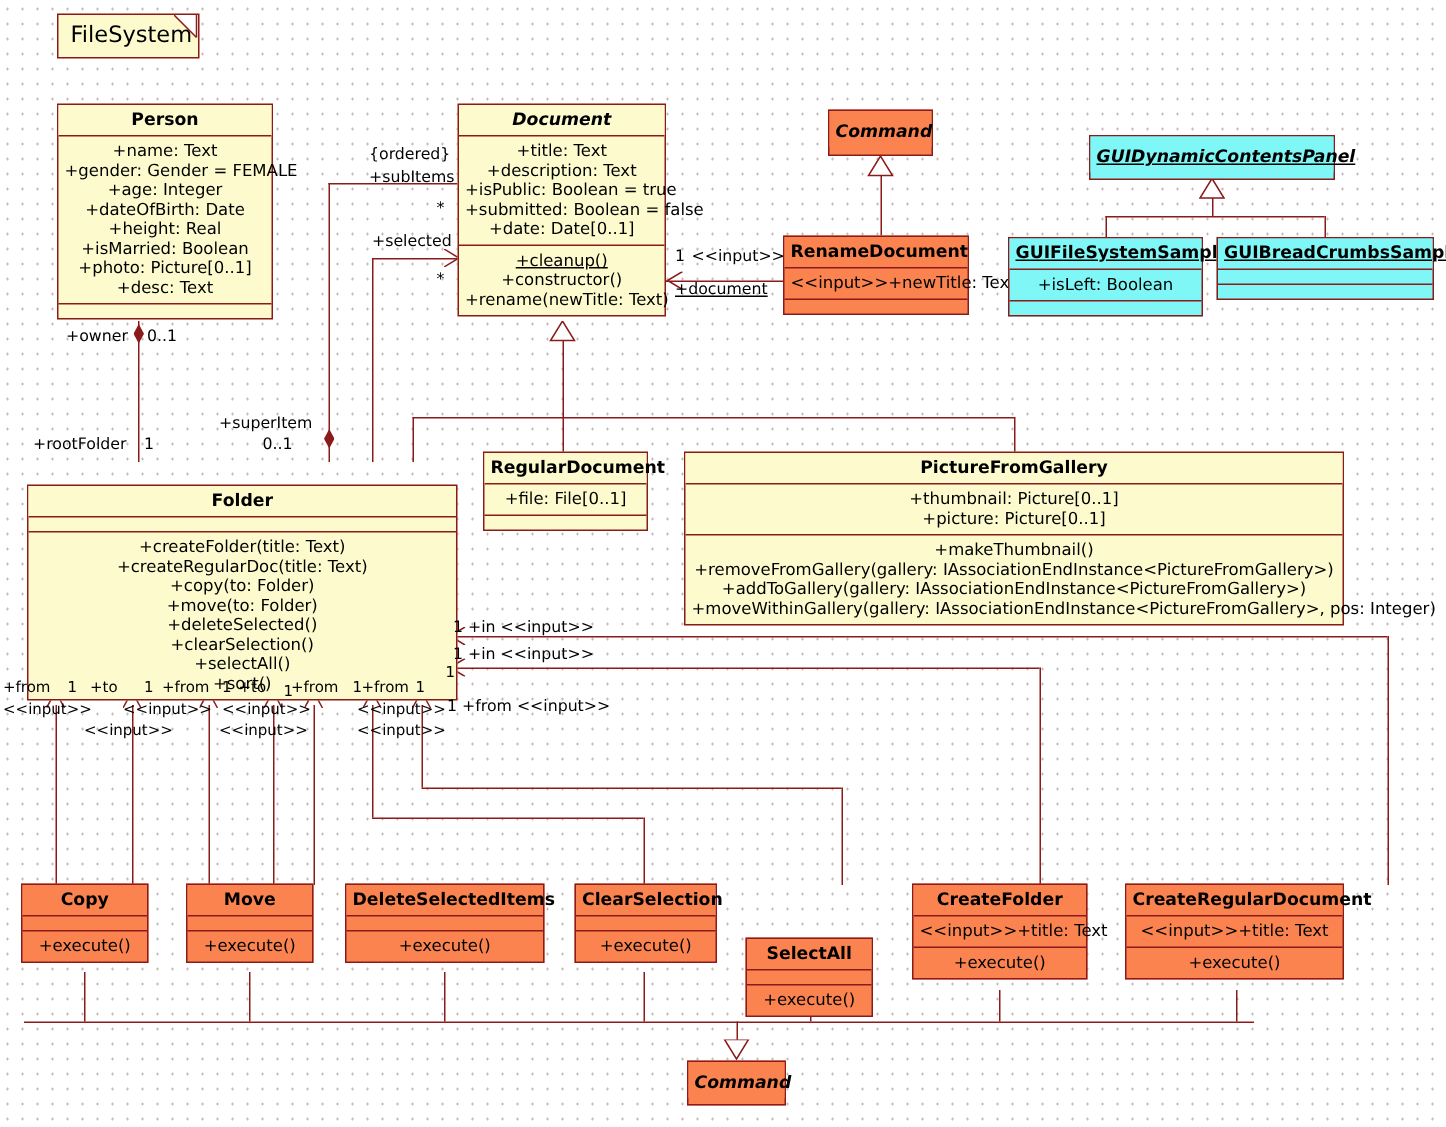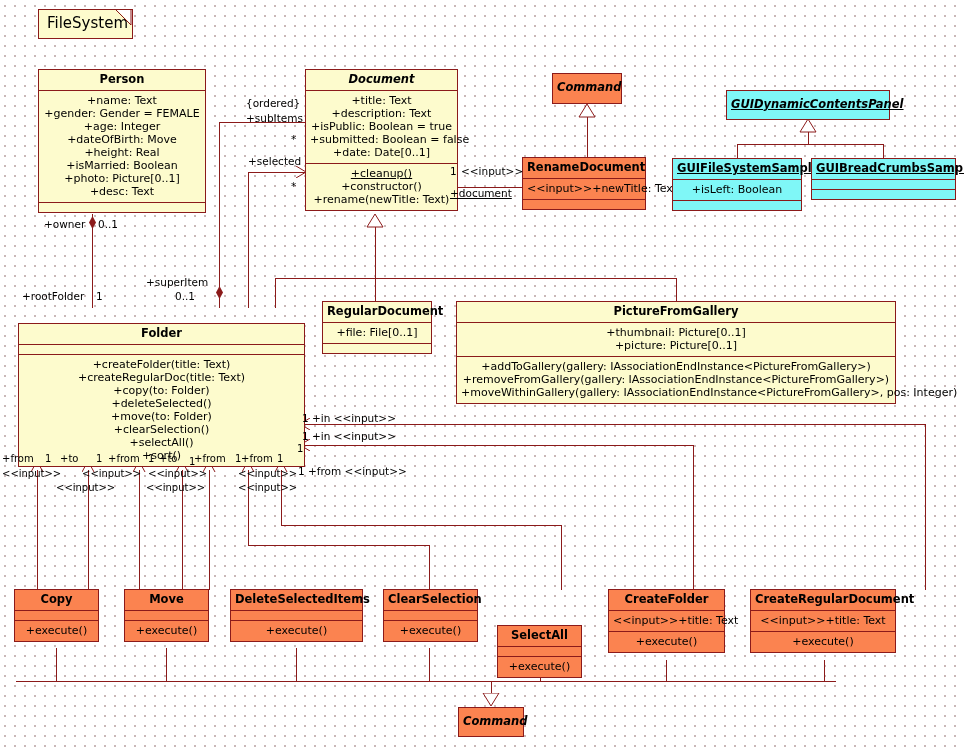--- a/index.html
+++ b/index.html
@@ -211,36 +211,36 @@
   <div class="ln vln" style="left:540px; top:648px; height:33px;"></div>
   <div class="ln vln" style="left:666px; top:660px; height:21px;"></div>
   <div class="ln vln" style="left:824px; top:660px; height:21px;"></div>
   <div class="ln vln" style="left:491px; top:681px; height:13px;"></div>
   <svg width="18" height="14" style="position:absolute;left:482px;top:693px;">
     <path d="M9,13 L17,0 L1,0 Z" fill="#ffffff" stroke="#8b1a1a" stroke-width="1"></path>
   </svg>
 
   <div class="ln vln" style="left:592px; top:212px; height:0px;"></div>
 
-  <div class="uml yellow" style="left:38px; top:69px; width:168px;">
+  <div class="uml yellow" style="left:38px; top:69px; width:144px;">
     <div class="hdr">Person</div>
     <div class="sec">
       <div class="row">+name: Text</div>
       <div class="row">+gender: Gender = FEMALE</div>
       <div class="row">+age: Integer</div>
-      <div class="row">+dateOfBirth: Move</div>
+      <div class="row">+dateOfBirth: Date</div>
       <div class="row">+height: Real</div>
       <div class="row">+isMarried: Boolean</div>
       <div class="row">+photo: Picture[0..1]</div>
       <div class="row">+desc: Text</div>
     </div>
     <div class="sec empty"></div>
   </div>
 
-  <div class="uml yellow" style="left:305px; top:69px; width:153px;">
+  <div class="uml yellow" style="left:305px; top:69px; width:139px;">
     <div class="hdr ital">Document</div>
     <div class="sec">
       <div class="row">+title: Text</div>
       <div class="row">+description: Text</div>
       <div class="row">+isPublic: Boolean = true</div>
       <div class="row">+submitted: Boolean = false</div>
       <div class="row">+date: Date[0..1]</div>
     </div>
     <div class="sec">
       <div class="row underline">+cleanup()</div>
@@ -279,22 +279,22 @@
     <div class="sec empty"></div>
   </div>
 
   <div class="uml yellow" style="left:18px; top:323px; width:287px;">
     <div class="hdr">Folder</div>
     <div class="sec empty"></div>
     <div class="sec">
       <div class="row">+createFolder(title: Text)</div>
       <div class="row">+createRegularDoc(title: Text)</div>
       <div class="row">+copy(to: Folder)</div>
+      <div class="row">+move(to: Folder)</div>
       <div class="row">+deleteSelected()</div>
-      <div class="row">+move(to: Folder)</div>
       <div class="row">+clearSelection()</div>
       <div class="row">+selectAll()</div>
       <div class="row">+sort()</div>
     </div>
   </div>
 
   <div class="uml yellow" style="left:322px; top:301px; width:110px;">
     <div class="hdr">RegularDocument</div>
     <div class="sec">
       <div class="row">+file: File[0..1]</div>
@@ -302,22 +302,23 @@
     <div class="sec empty"></div>
   </div>
 
   <div class="uml yellow" style="left:456px; top:301px; width:440px;">
     <div class="hdr">PictureFromGallery</div>
     <div class="sec">
       <div class="row">+thumbnail: Picture[0..1]</div>
       <div class="row">+picture: Picture[0..1]</div>
     </div>
     <div class="sec">
+      <div class="row">+makeThumbnail()</div>
+      <div class="row">+removeFromGallery(gallery: IAssociationEndInstance&lt;PictureFromGallery&gt;)</div>
       <div class="row">+addToGallery(gallery: IAssociationEndInstance&lt;PictureFromGallery&gt;)</div>
-      <div class="row">+removeFromGallery(gallery: IAssociationEndInstance&lt;PictureFromGallery&gt;)</div>
       <div class="row">+moveWithinGallery(gallery: IAssociationEndInstance&lt;PictureFromGallery&gt;, pos: Integer)</div>
     </div>
   </div>
 
   <div class="uml orange" style="left:14px; top:589px; width:85px;">
     <div class="hdr">Copy</div>
     <div class="sec empty"></div>
     <div class="sec">
       <div class="row">+execute()</div>
     </div>

